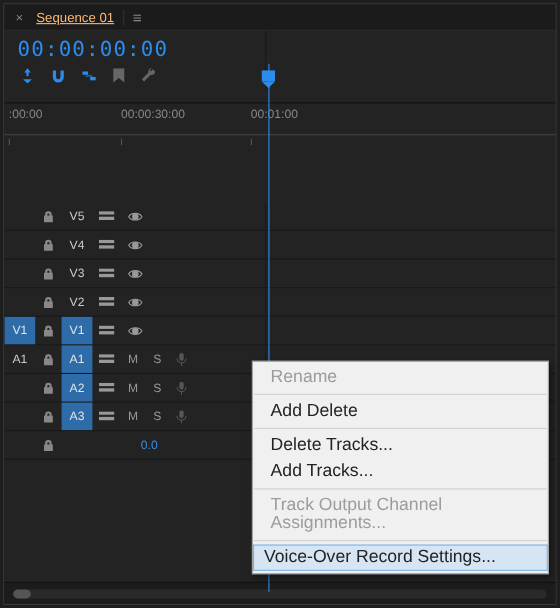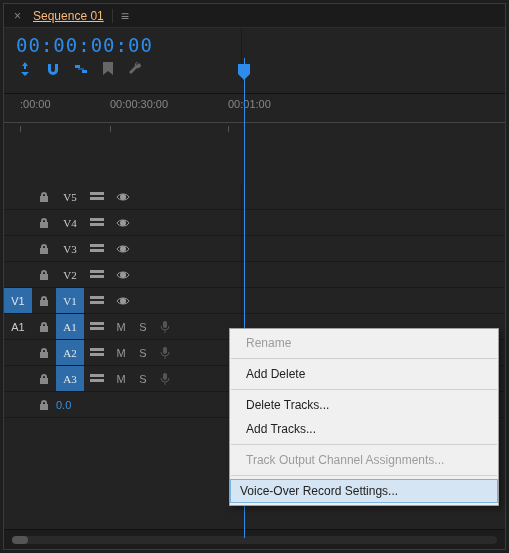--- a/index.html
+++ b/index.html
@@ -126,33 +126,33 @@
     display:flex; align-items:center; justify-content:center;
     color:#ccc; font-size:11px;
   }
   .src-patch.on { background:#2d6ca8; color:#e6e6e6; }
   .lock-cell {
     width: 24px; display:flex; align-items:center; justify-content:center; color:#888;
   }
   .trk-label {
     width: 28px; height: 100%;
     display:flex; align-items:center; justify-content:center;
-    font-size:11px; color:#ccc;font-family:Liberation Serif, serif;
+    font-size:11px; color:#ccc;
   }
   .trk-label.on { background:#2d6ca8; color:#e6e6e6; }
   .toggle-cell {
     width: 26px; display:flex; align-items:center; justify-content:center; color:#999;
   }
   .mute-cell, .solo-cell {
     width:22px; display:flex; align-items:center; justify-content:center;
     font-size:11px; color:#999;
   }
   .mic-cell { width:22px; display:flex; align-items:center; justify-content:center; color:#555;}
   .summary-row .lock-cell { color:#888; }
-  .summary-val { color:#358fe6; font-size:11px; }
+  .summary-val { color:#358fe6; font-size:11px; margin-left: 72px;}
   
   .hscroll {
     position:absolute; left:0; right:0; bottom:0; height:20px;
     background:#1c1c1c;
     border-top:1px solid #111;
   }
   .hscroll-track {
     position:absolute; left:8px; right:8px; top:6px; height:8px;
     background:#2a2a2a; border-radius:4px;
   }
@@ -161,21 +161,21 @@
   }
   
   .ctx {
     position:absolute;
     left: 225px; top: 300px;
     width: 270px;
     background:#f0f0f0;
     border:1px solid #a0a0a0;
     box-shadow: 3px 3px 6px rgba(0,0,0,.4);
     color:#222;
-    font-size:12px;
+    font-size:16px;
     z-index:10;
     padding: 2px 0;
   }
   .ctx-item {
     padding: 4px 16px;
     line-height: 16px;
   }
   .ctx-item.disabled { color:#9c9c9c; }
   .ctx-item.hl {
     background:#d6e5f3;
@@ -229,21 +229,21 @@
           </span>
           <span class="tool-icon dim">
             <svg width="14" height="14" viewBox="0 0 14 14">
                 <path fill="#666" d="M13 3a3 3 0 01-4 3L3 12l-2-2 6-6a3 3 0 013-4l-2 2 1 1 2-2z"></path>
               </svg>
           </span>
         </div>
       </div>
       <div class="hdr-right">
         <div class="time-ruler">
-          <span class="time-tick" style="left:16px">:00:00</span>
+          <span class="time-tick" style="left:4px">:00:00</span>
           <span class="time-tick" style="left:106px">00:00:30:00</span>
           <span class="time-tick" style="left:224px">00:01:00</span>
         </div>
         <div class="ruler-line"></div>
       </div>
     </div>
 
     <div class="playhead">
       <div class="playhead-head"></div>
       <div class="playhead-line"></div>

